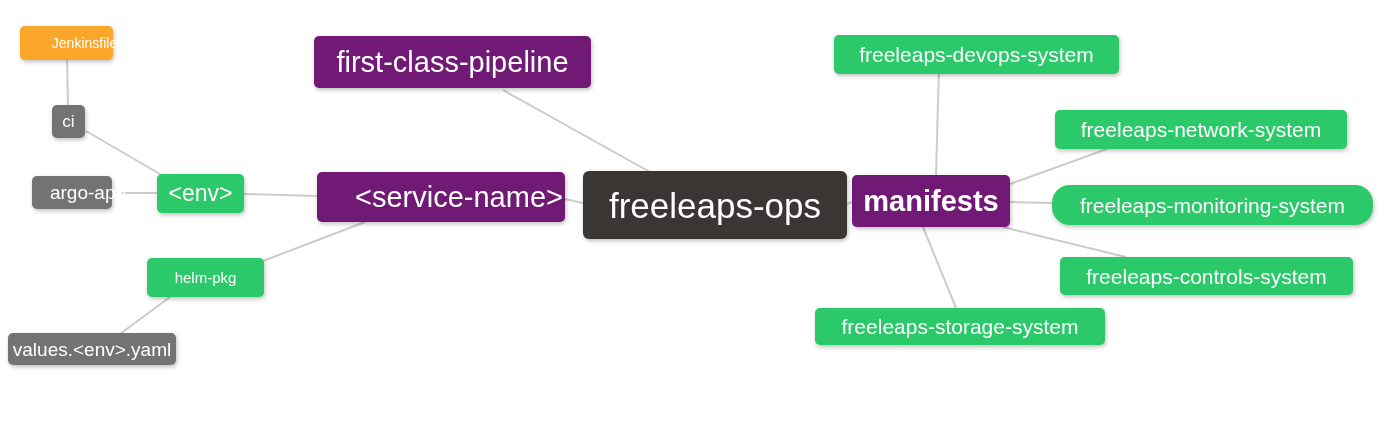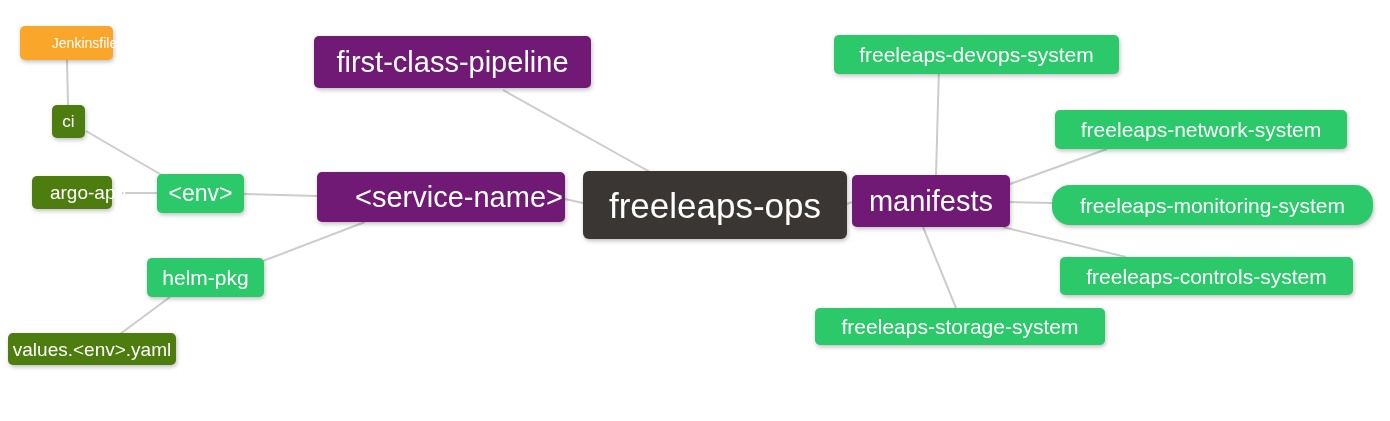--- a/index.html
+++ b/index.html
@@ -35,21 +35,21 @@
     white-space: nowrap;
     color: #ffffff;
     border-radius: 5px;
     box-shadow: 1px 2px 4px rgba(0,0,0,0.25);
     box-sizing: border-box;
     cursor: pointer;
     line-height: 1;
   }
   .node.blue   { background: #701a75; }
   .node.green  { background: #2bc96a; }
-  .node.red    { background: #4d7c0f; }
+  .node.red    { background: #737373; }
   .node.orange { background: #f9a62b; padding-left: 36px; }
   .node.dark   { background: #3a3633; border-radius: 6px; }
 </style>
 </head>
 <body>
 
 <div class="canvas">
 
   <svg class="edges" viewBox="0 0 1390 421" aria-hidden="true">
     <line x1="67" y1="60" x2="68" y2="105"></line>
@@ -69,31 +69,31 @@
   </svg>
 
   <div class="node orange" style="left:20px;  top:26px;  width:93px;  height:34px; font-size:14px;">Jenkinsfile</div>
 
   <div class="node red" style="left:52px;  top:105px; width:33px;  height:33px; font-size:17px;">ci</div>
 
   <div class="node red" style="left:32px;  top:176px; width:80px;  height:33px; font-size:19px;padding-left:32px;">argo-app</div>
 
   <div class="node green" style="left:157px; top:174px; width:87px;  height:39px; font-size:23px;">&lt;env&gt;</div>
 
-  <div class="node green" style="left:147px; top:258px; width:117px; height:39px; font-size:21px;">helm-pkg</div>
+  <div class="node green" style="left:147px; top:258px; width:117px; height:39px; font-size:15px;">helm-pkg</div>
 
   <div class="node red" style="left:8px;   top:333px; width:168px; height:32px; font-size:19px;">values.&lt;env&gt;.yaml</div>
 
   <div class="node blue" style="left:314px; top:36px;  width:277px; height:52px; font-size:29px;">first-class-pipeline</div>
 
   <div class="node blue" style="left:317px; top:172px; width:248px; height:50px; font-size:29px;padding-left:36px;">&lt;service-name&gt;</div>
 
   <div class="node dark" style="left:583px; top:171px; width:264px; height:68px; font-size:35px;">freeleaps-ops</div>
 
-  <div class="node blue" style="left:852px; top:175px; width:158px; height:52px; font-size:29px;">manifests</div>
+  <div class="node blue" style="left:852px; top:175px; width:158px; height:52px; font-size:29px;font-weight:bold;">manifests</div>
 
   <div class="node green" style="left:797px; top:35px;  width:285px; height:39px; font-size:21px;margin-left:37px;">freeleaps-devops-system</div>
 
   <div class="node green" style="left:1055px;top:110px; width:292px; height:39px; font-size:21px;">freeleaps-network-system</div>
 
   <div class="node green" style="left:1052px;top:185px; width:321px; height:40px; font-size:21px;border-radius:18px;">freeleaps-monitoring-system</div>
 
   <div class="node green" style="left:1060px;top:257px; width:293px; height:38px; font-size:21px;">freeleaps-controls-system</div>
 
   <div class="node green" style="left:815px; top:308px; width:290px; height:37px; font-size:21px;">freeleaps-storage-system</div>

